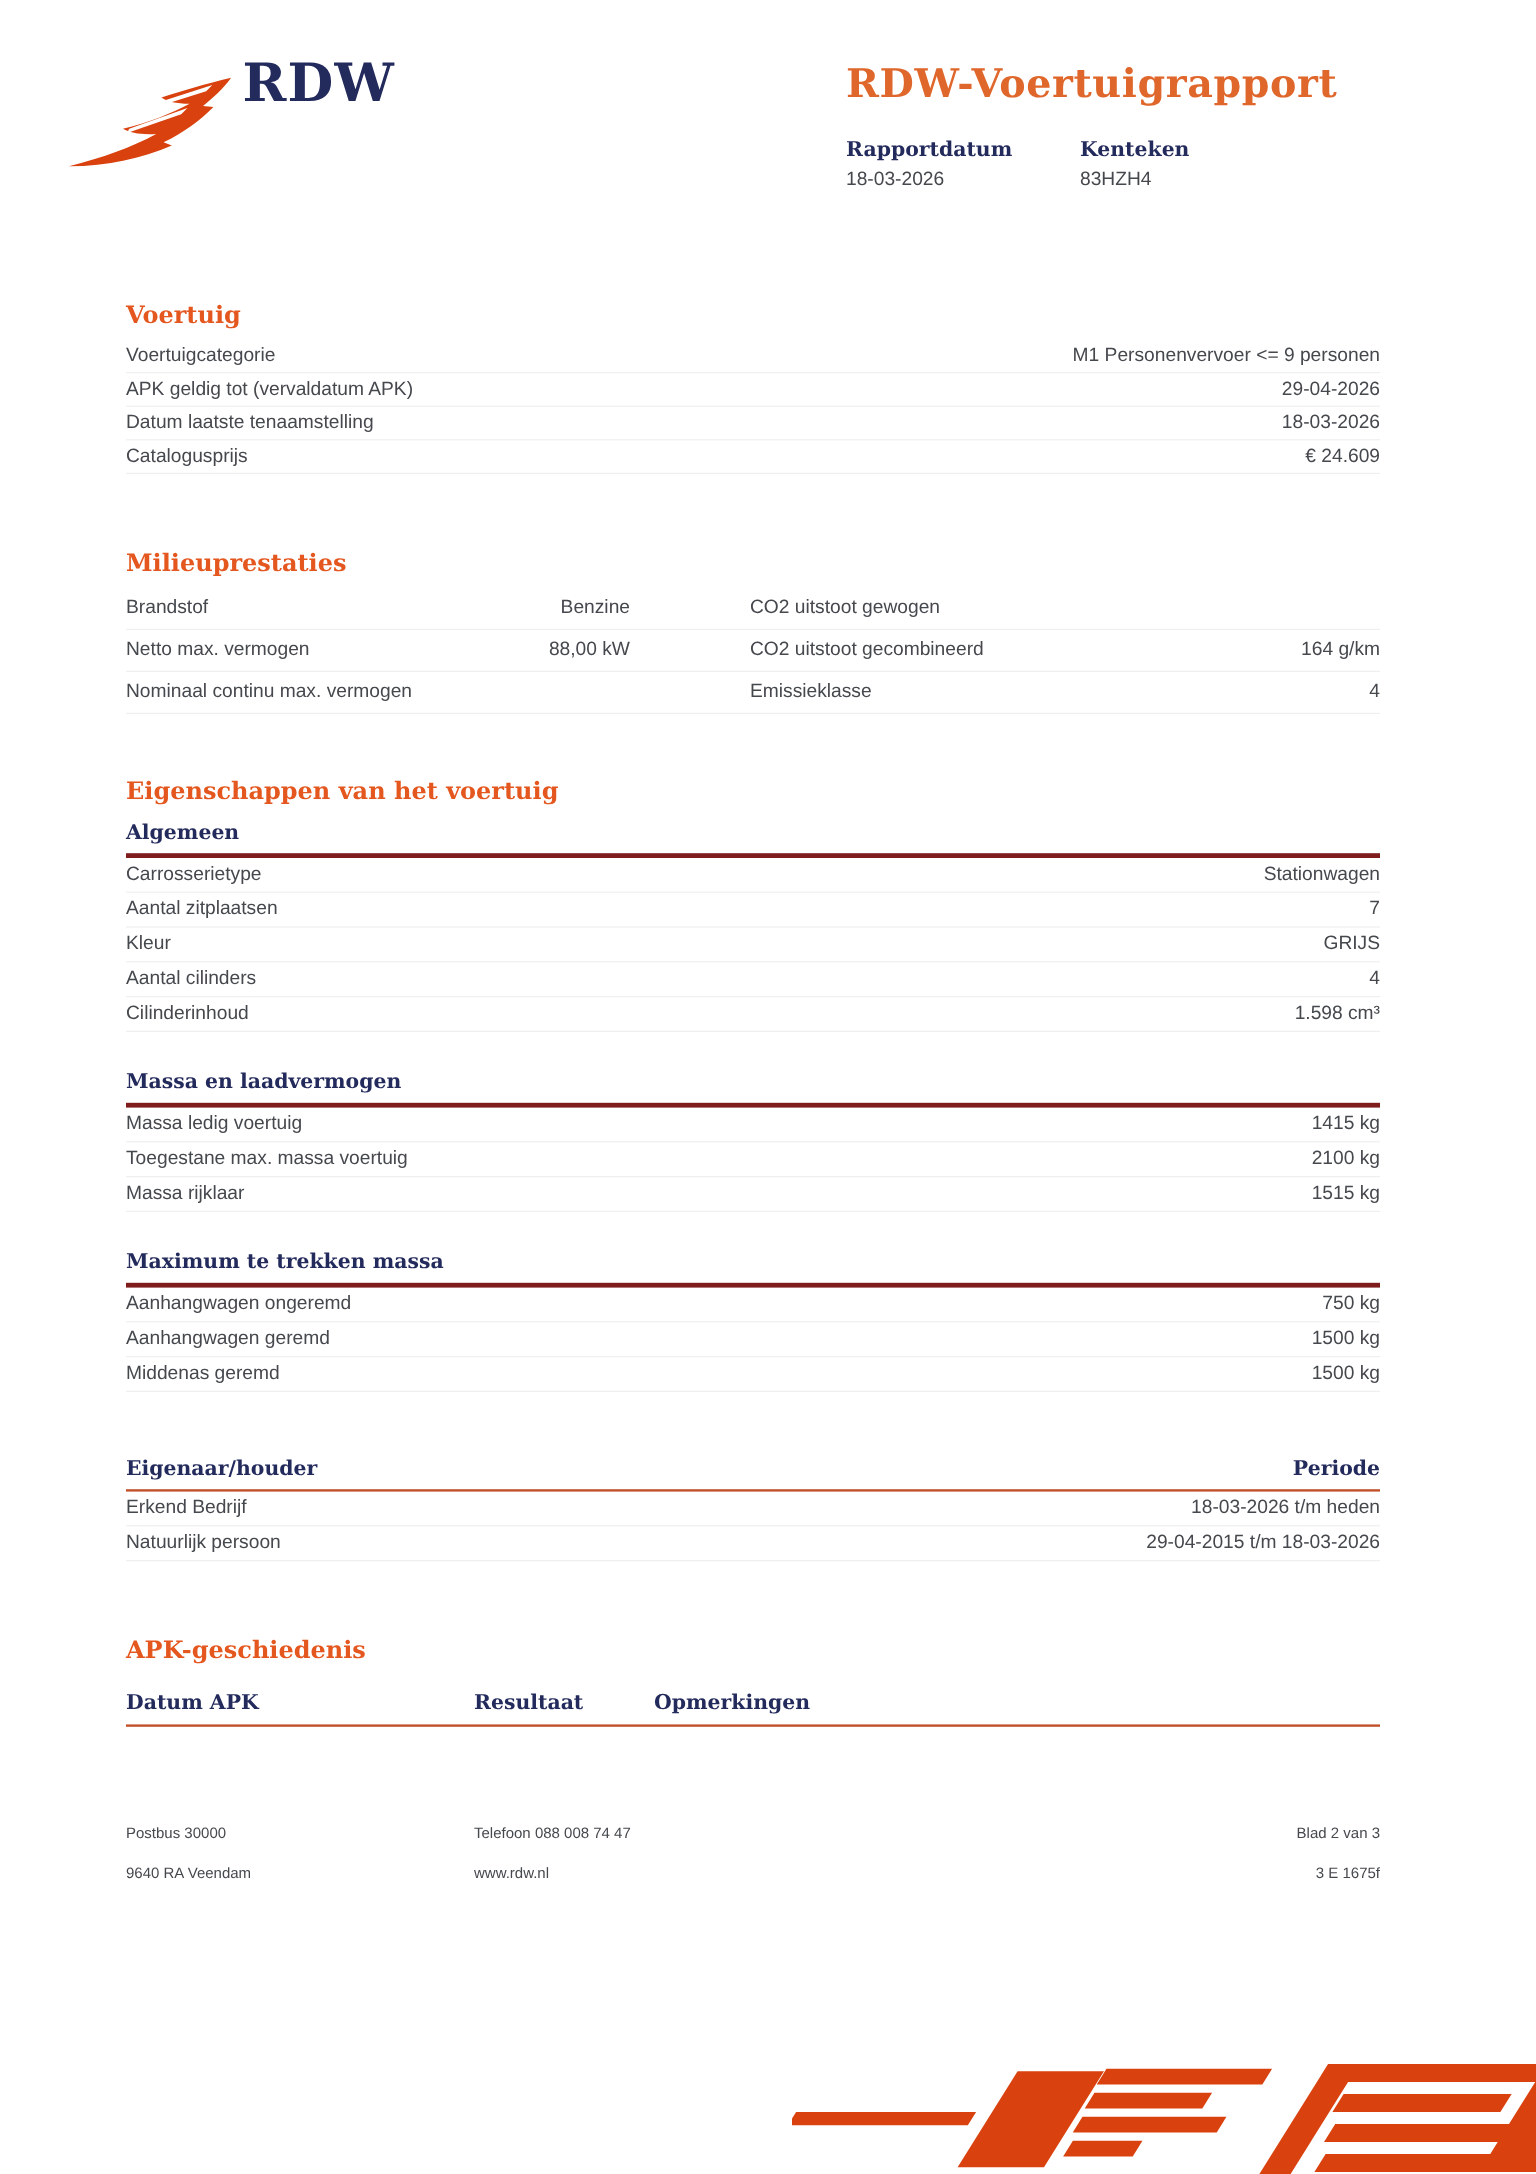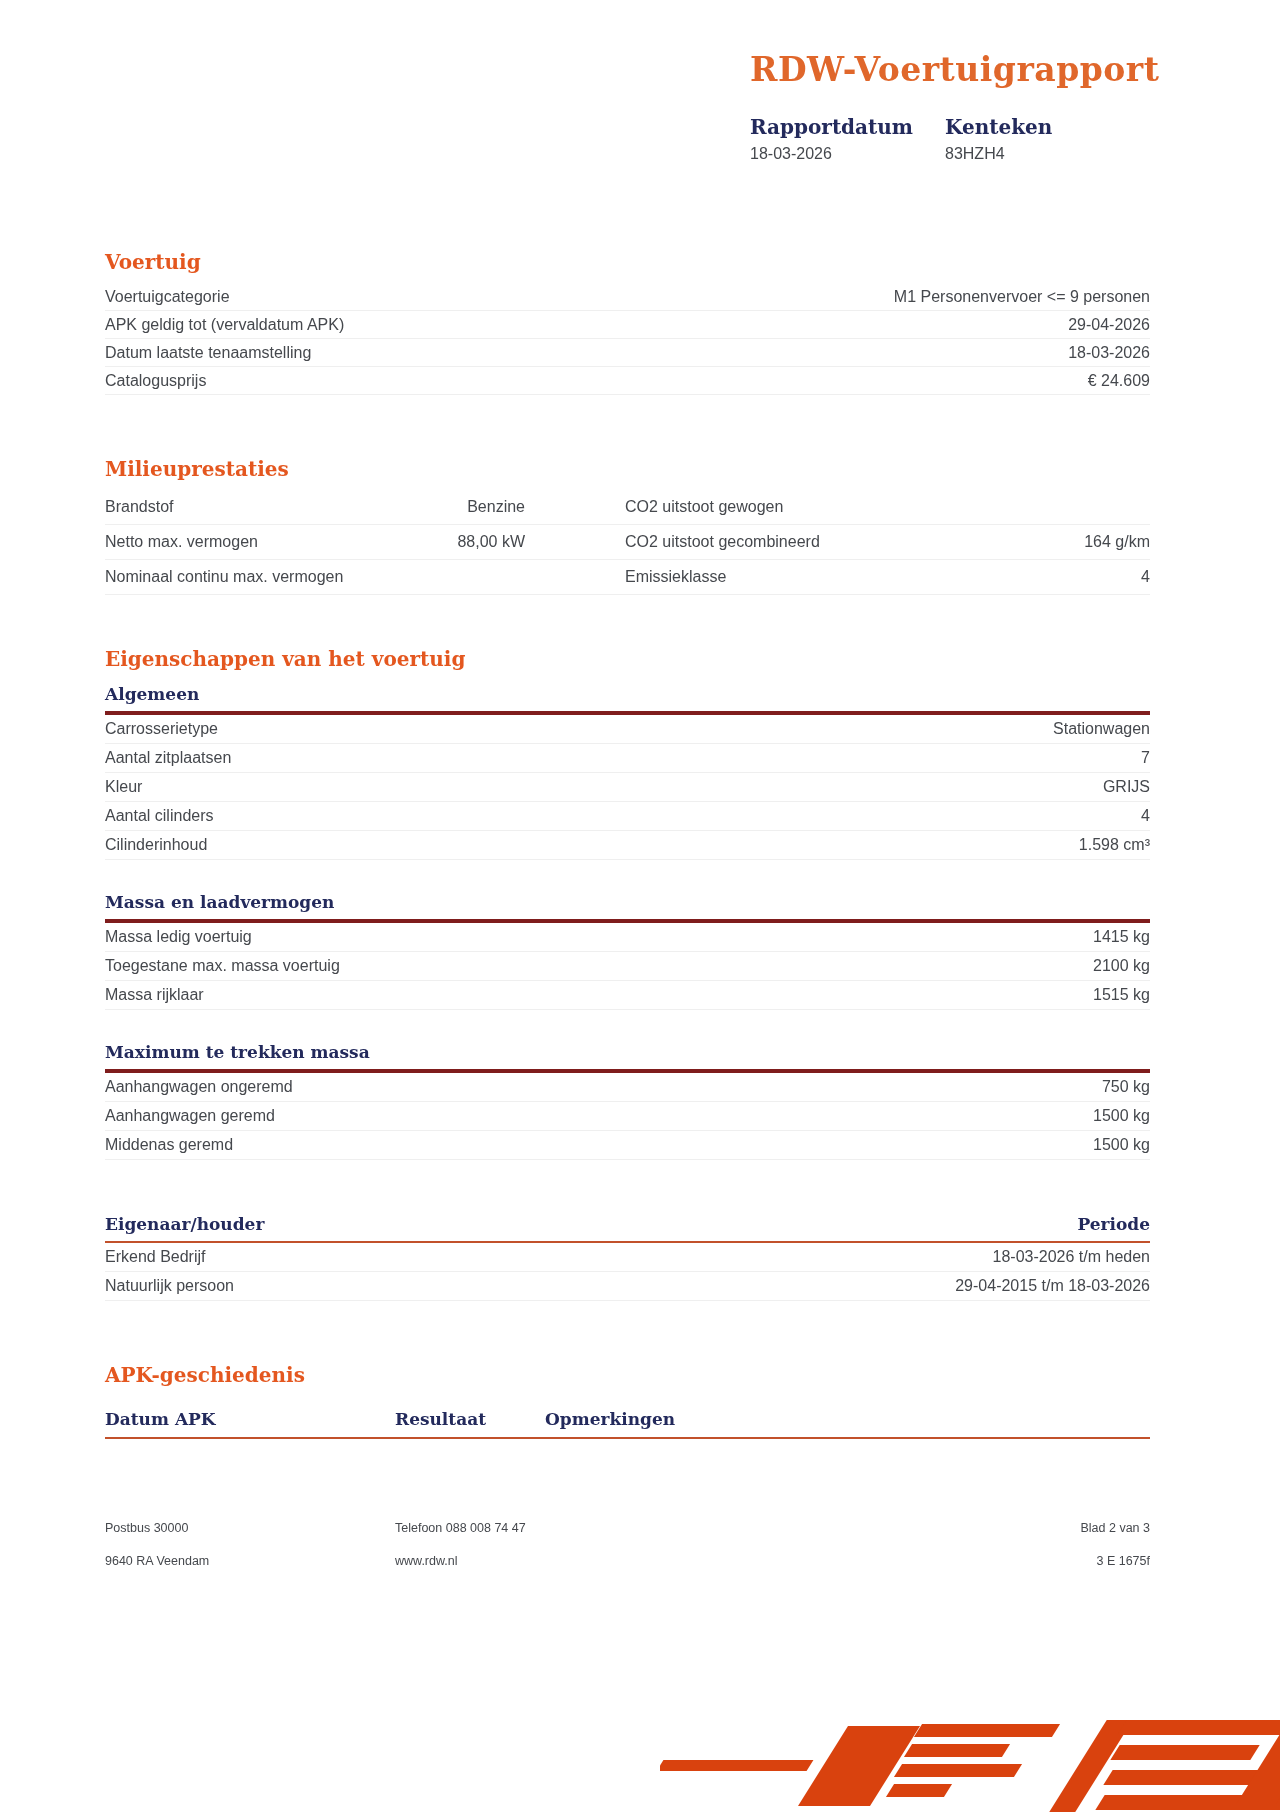--- a/index.html
+++ b/index.html
@@ -7,25 +7,25 @@
   .page {
     position:relative; width:1280px; height:1812px; background:#ffffff;
     font-family:"Liberation Sans", sans-serif; color:#45484d; overflow:hidden;
   }
 
   
   .logo-wrap { position:absolute; left:50px; top:58px; width:260px; height:85px; }
   .logo-feather { position:absolute; left:0; top:6px; width:150px; height:78px; }
   .logo-text { position:absolute; left:152px; top:-14px; font-family:"DejaVu Serif", serif;
     font-weight:bold; font-size:44px; color:#232a5c; letter-spacing:1px; }
-  .header-right { position:absolute; left:705px; top:50px; width:460px;margin-left:45px; }
+  .header-right { position:absolute; left:705px; top:50px; width:460px; }
   .report-title { font-family:"DejaVu Serif", serif; font-weight:bold; font-size:33px;
     color:#e0672b; letter-spacing:0.5px; }
   .header-meta { display:grid; grid-template-columns:195px 1fr; margin-top:26px; }
-  .header-meta .lbl { font-family:"DejaVu Serif", serif; font-weight:bold; font-size:20px; color:#232a5c; }
+  .header-meta .lbl { font-family:"DejaVu Serif", serif; font-weight:bold; font-size:17px; color:#232a5c; }
   .header-meta .val { font-size:16px; color:#45484d; margin-top:6px; }
 
   
   .content { position:absolute; left:105px; top:0; width:1045px; padding-top:250px; }
   .sec-title { font-family:"DejaVu Serif", serif; font-weight:bold; font-size:20px;
     color:#e4571f; margin-bottom:9px; }
   .kv-row { display:flex; justify-content:space-between; align-items:center;
     height:28px; border-bottom:1px solid #efefef; font-size:16px; }
   .kv-row:first-of-type { border-top:1px solid #efefef; }
   .kv-row .v { text-align:right; }
@@ -61,20 +61,28 @@
 
   
   .stripes { position:absolute; right:0; bottom:0; width:620px; height:92px; overflow:hidden; }
   .stripes .bar { position:absolute; background:#d9420e; transform:skewX(-32deg); }
 </style>
 </head>
 <body>
 
 <div class="page">
 
+  <div class="logo-wrap">
+    <svg class="logo-feather" viewBox="0 0 160 90" xmlns="http://www.w3.org/2000/svg">
+      <path fill="#d9420e" d="M2 86 C 34 78 62 68 86 55 C 72 56 61 54 54 50 C 80 44 101 35 118 26 C 105 26 97 24 91 20 C 113 13 133 7 158 1 C 150 12 141 20 131 28 L 141 29 C 128 42 112 54 93 63 L 101 66 C 73 78 40 86 2 86 Z"></path>
+      <path fill="#ffffff" d="M96 22 L140 8 L134 14 L92 27 Z"></path>
+      <path fill="#ffffff" d="M60 50 L116 30 L110 36 L58 54 Z"></path>
+    </svg>
+    <div class="logo-text">RDW</div>
+  </div>
 
   <div class="header-right">
     <div class="report-title">RDW-Voertuigrapport</div>
     <div class="header-meta">
       <div>
         <div class="lbl">Rapportdatum</div>
         <div class="val">18-03-2026</div>
       </div>
       <div>
         <div class="lbl">Kenteken</div>

